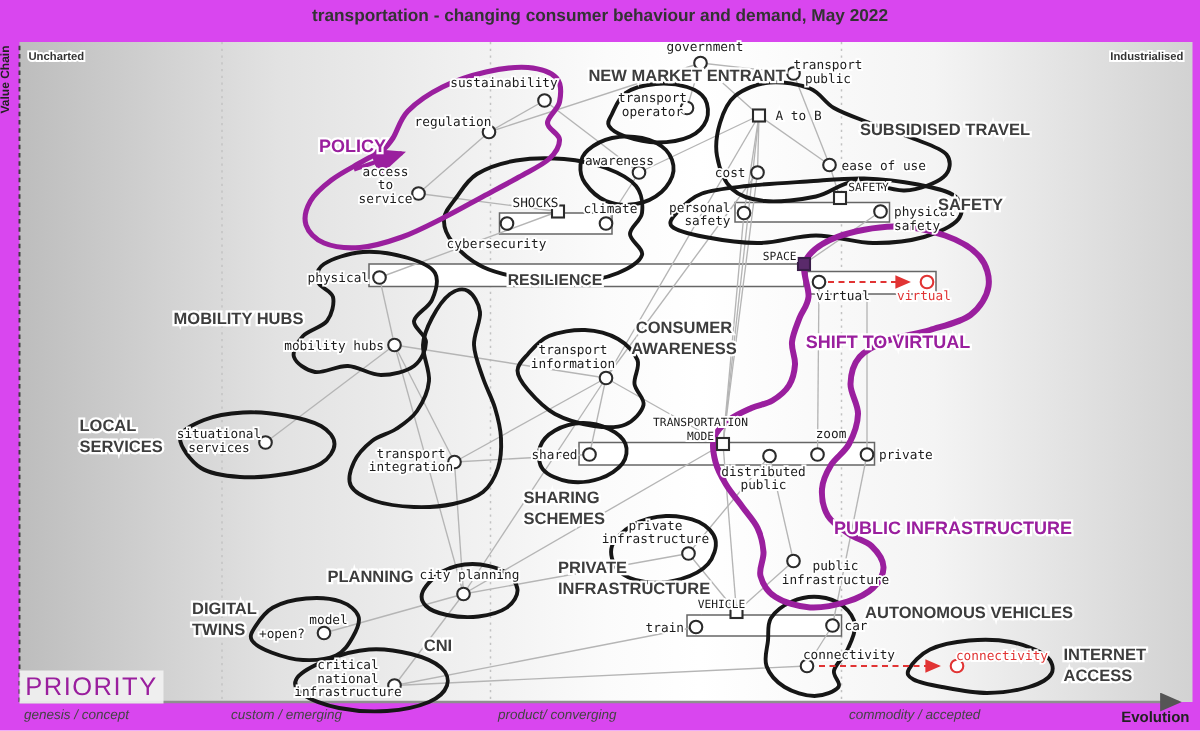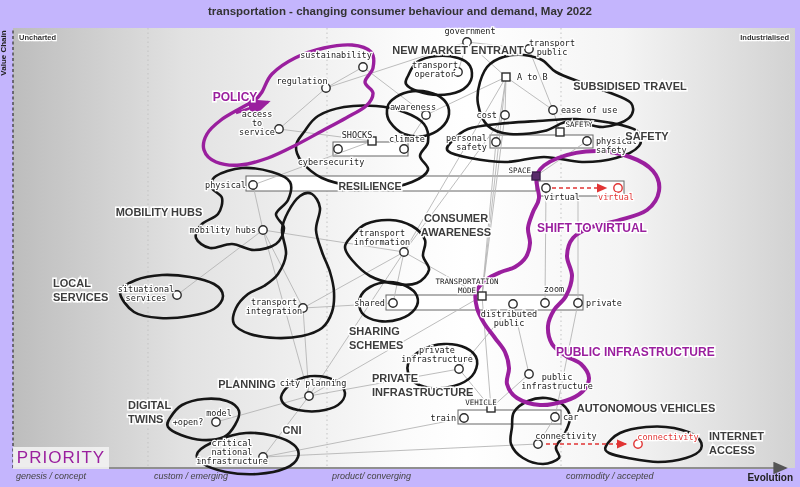--- a/index.html
+++ b/index.html
@@ -1,16 +1,16 @@
 <!DOCTYPE html>
 <html><head>
 <meta charset="utf-8">
 <style>
   html,body{margin:0;padding:0;background:#fff;}
-  #stage{position:relative;width:800px;height:487px;background:#c4b5fd;overflow:hidden;
+  #stage{position:relative;width:800px;height:487px;background:#d946ef;overflow:hidden;
          font-family:"Liberation Sans",sans-serif;}
   #map-title{position:absolute;top:5px;left:0;width:100%;text-align:center;
              font-size:11.5px;font-weight:600;color:#333;}
   svg text{user-select:none;}
 </style>
 </head>
 <body>
 
 <div id="stage">
   <div id="map-title">transportation - changing consumer behaviour and demand, May 2022</div>

